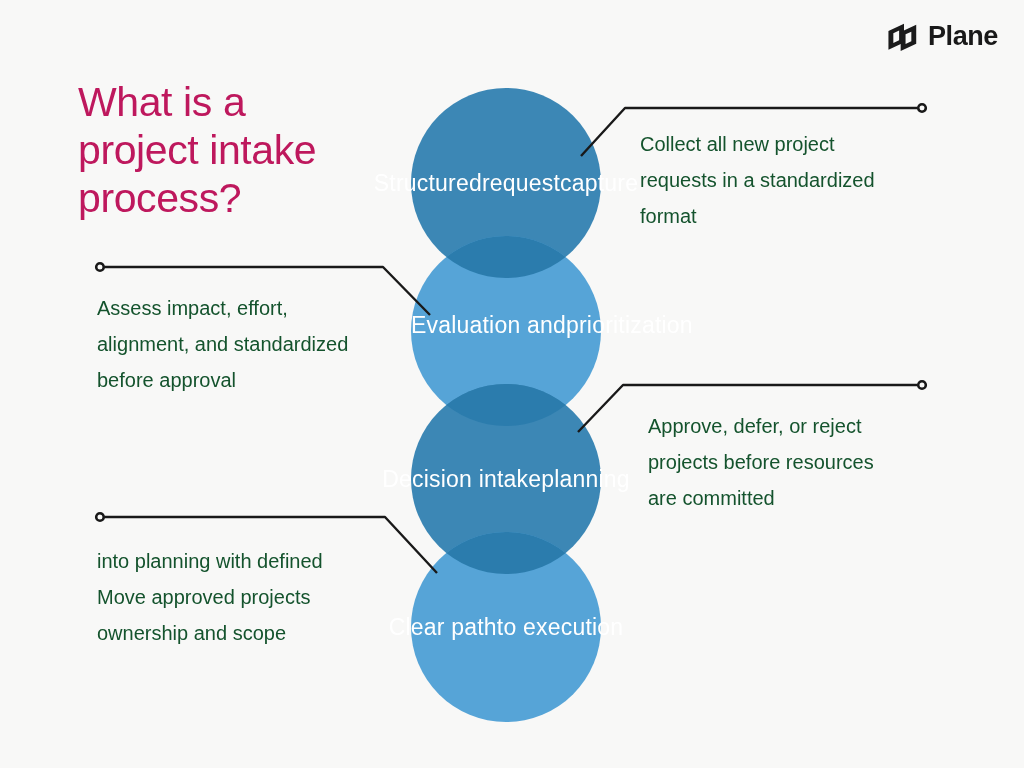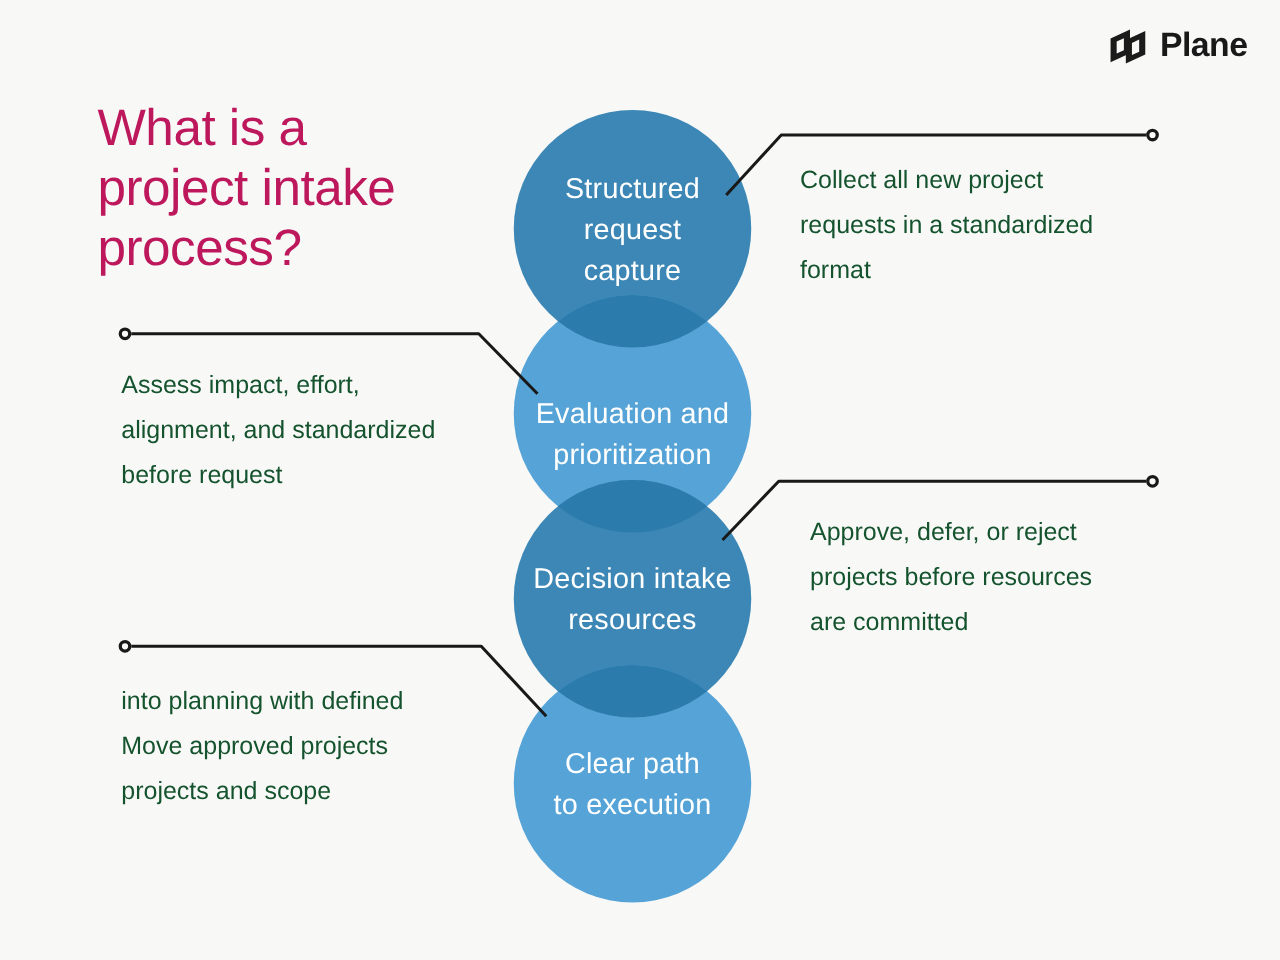--- a/index.html
+++ b/index.html
@@ -51,33 +51,33 @@
     color: #be185d;
   }
   .title div { white-space: nowrap; }
   
   .clabel {
     position: absolute;
     left: 411px;
     width: 190px;
     height: 190px;
     display: flex;
-    flex-direction: column;
+    flex-direction: row;
     align-items: center;
     justify-content: center;
     text-align: center;
     color: #ffffff;
     font-size: 23px;
     line-height: 33px;
     font-weight: 400;
     letter-spacing: 0.2px;
   }
   .clabel div { white-space: nowrap; }
   .clabel-1 { top: 88px; }
-  .clabel-2 { top: 252px; }
+  .clabel-2 { top: 230px; justify-content: space-between; }
   .clabel-3 { top: 384px; }
   .clabel-4 { top: 532px; }
   
   .callout {
     position: absolute;
     font-size: 20px;
     line-height: 36px;
     font-weight: 400;
     color: #14532d;
   }
@@ -149,41 +149,41 @@
     <div>Structured</div>
     <div>request</div>
     <div>capture</div>
   </div>
   <div class="clabel clabel-2">
     <div>Evaluation and</div>
     <div>prioritization</div>
   </div>
   <div class="clabel clabel-3">
     <div>Decision intake</div>
-    <div>resources</div>
+    <div>planning</div>
   </div>
   <div class="clabel clabel-4">
     <div>Clear path</div>
     <div>to execution</div>
   </div>
 
   <div class="callout callout-1">
     <div>Collect all new project</div>
     <div>requests in a standardized</div>
     <div>format</div>
   </div>
   <div class="callout callout-2">
     <div>Assess impact, effort,</div>
     <div>alignment, and standardized</div>
-    <div>before request</div>
+    <div>before approval</div>
   </div>
   <div class="callout callout-3">
     <div>Approve, defer, or reject</div>
     <div>projects before resources</div>
     <div>are committed</div>
   </div>
   <div class="callout callout-4">
     <div>into planning with defined</div>
     <div>Move approved projects</div>
-    <div>projects and scope</div>
+    <div>ownership and scope</div>
   </div>
 
 </div>
 
 </body></html>

